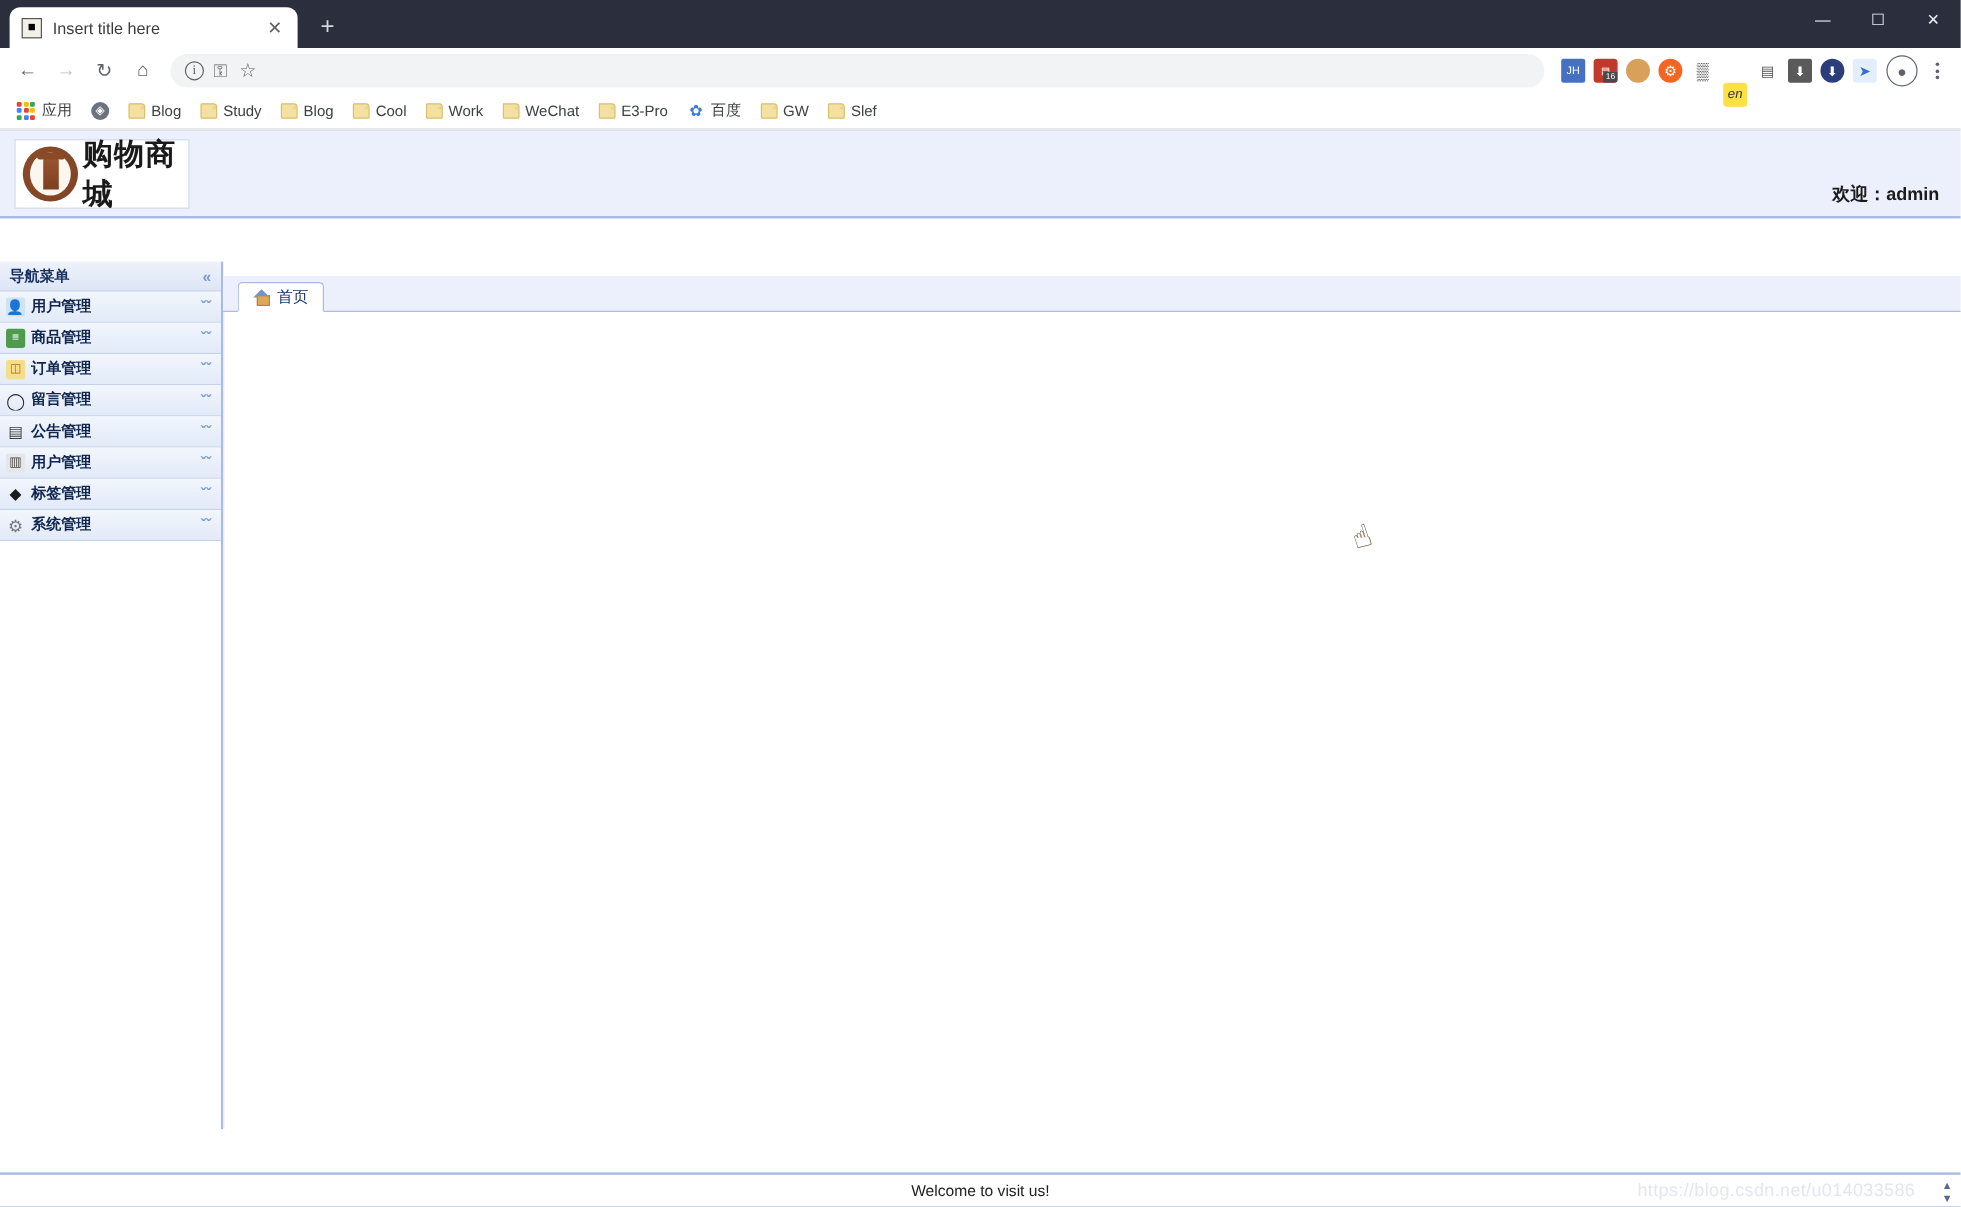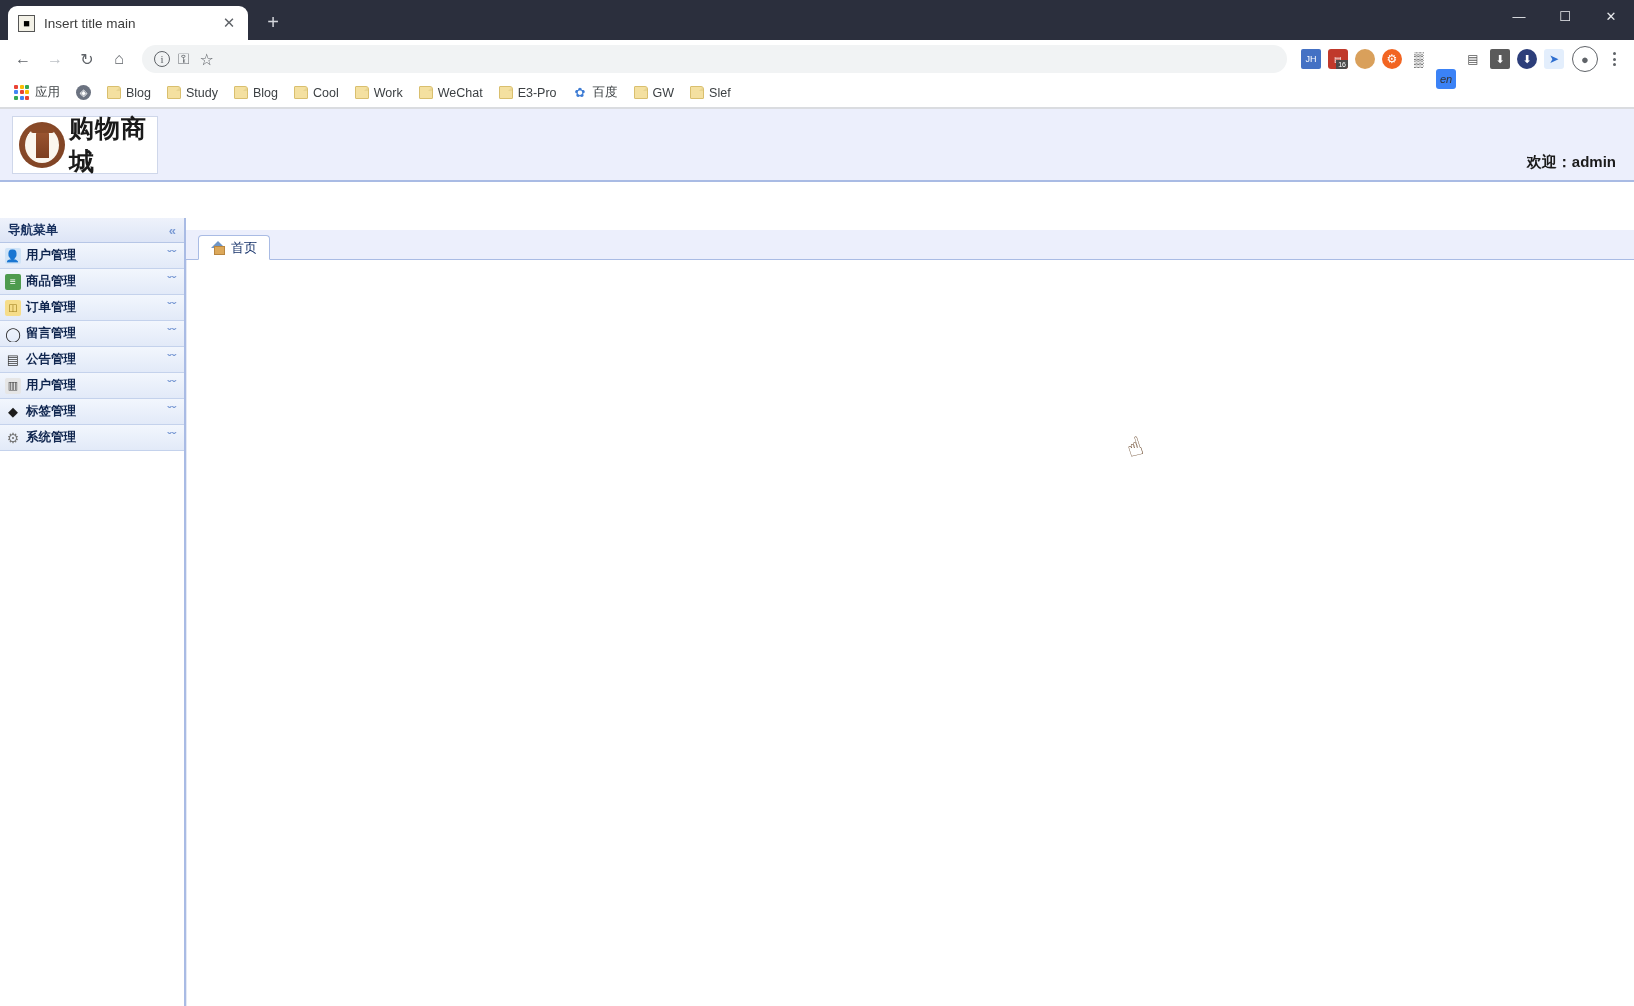--- a/index.html
+++ b/index.html
@@ -81,21 +81,21 @@
   }
   .ext-jh { background: #4471c4; color: #fff; font-weight: normal; font-size: 9px; border-radius: 2px; }
   .ext-cal { background: #c0392b; color: #fff; font-size: 8px; position: relative; }
   .ext-cal .num {
     position: absolute; bottom: 0; right: 0; background: #4a4a4a; color: #fff;
     font-size: 7px; padding: 0 2px; line-height: 9px;
   }
   .ext-monk { background: #d9a05b; border-radius: 50%; }
   .ext-orange { background: #f26522; border-radius: 50%; color: #fff; font-size: 12px; }
   .ext-qr { background: #fff; color: #000; font-size: 14px; }
-  .ext-en { background: #3b82f6; color: #333; font-size: 11px; font-style: italic; margin-top: 40px; }
+  .ext-en { background: #fde047; color: #333; font-size: 11px; font-style: italic; margin-top: 40px; }
   .ext-pdf { background: #fff; color: #555; font-size: 12px; }
   .ext-dl { background: #5a5a5a; color: #fff; font-size: 11px; border-radius: 2px; }
   .ext-globe { background: #2c3e7a; color: #fff; border-radius: 50%; font-size: 11px; }
   .ext-bird { background: #e3eefc; color: #2f6fd0; font-size: 12px; }
   .profile-btn {
     width: 26px; height: 26px; border-radius: 50%; border: 1.6px solid #5f6368;
     display: flex; align-items: center; justify-content: center; color: #5f6368;
     font-size: 13px; margin-left: 6px; flex: 0 0 26px;
   }
   .menu-btn {
@@ -268,21 +268,21 @@
 </style>
 </head>
 <body>
 
 <div class="browser">
 
   <div class="titlebar">
     <div class="tabstrip">
       <div class="tab">
         <span class="tab-favicon">■</span>
-        <span class="tab-title">Insert title main</span>
+        <span class="tab-title">Insert title here</span>
         <span class="tab-close">✕</span>
       </div>
       <div class="newtab">+</div>
     </div>
     <div class="wincontrols">
       <div>—</div>
       <div>☐</div>
       <div>✕</div>
     </div>
   </div>
@@ -468,14 +468,22 @@
             <span class="home-ico"></span>
             <span>首页</span>
           </div>
         </div>
         <div class="canvas">
           <div class="hero-cursor">☝</div>
         </div>
       </div>
     </div>
 
+    <div class="footer">
+      <span class="footer-text">Welcome to visit us!</span>
+      <span class="watermark">https://blog.csdn.net/u014033586</span>
+      <span class="sb-arrows">
+        <span>▲</span>
+        <span>▼</span>
+      </span>
+    </div>
   </div>
 </div>
 
 </body></html>

